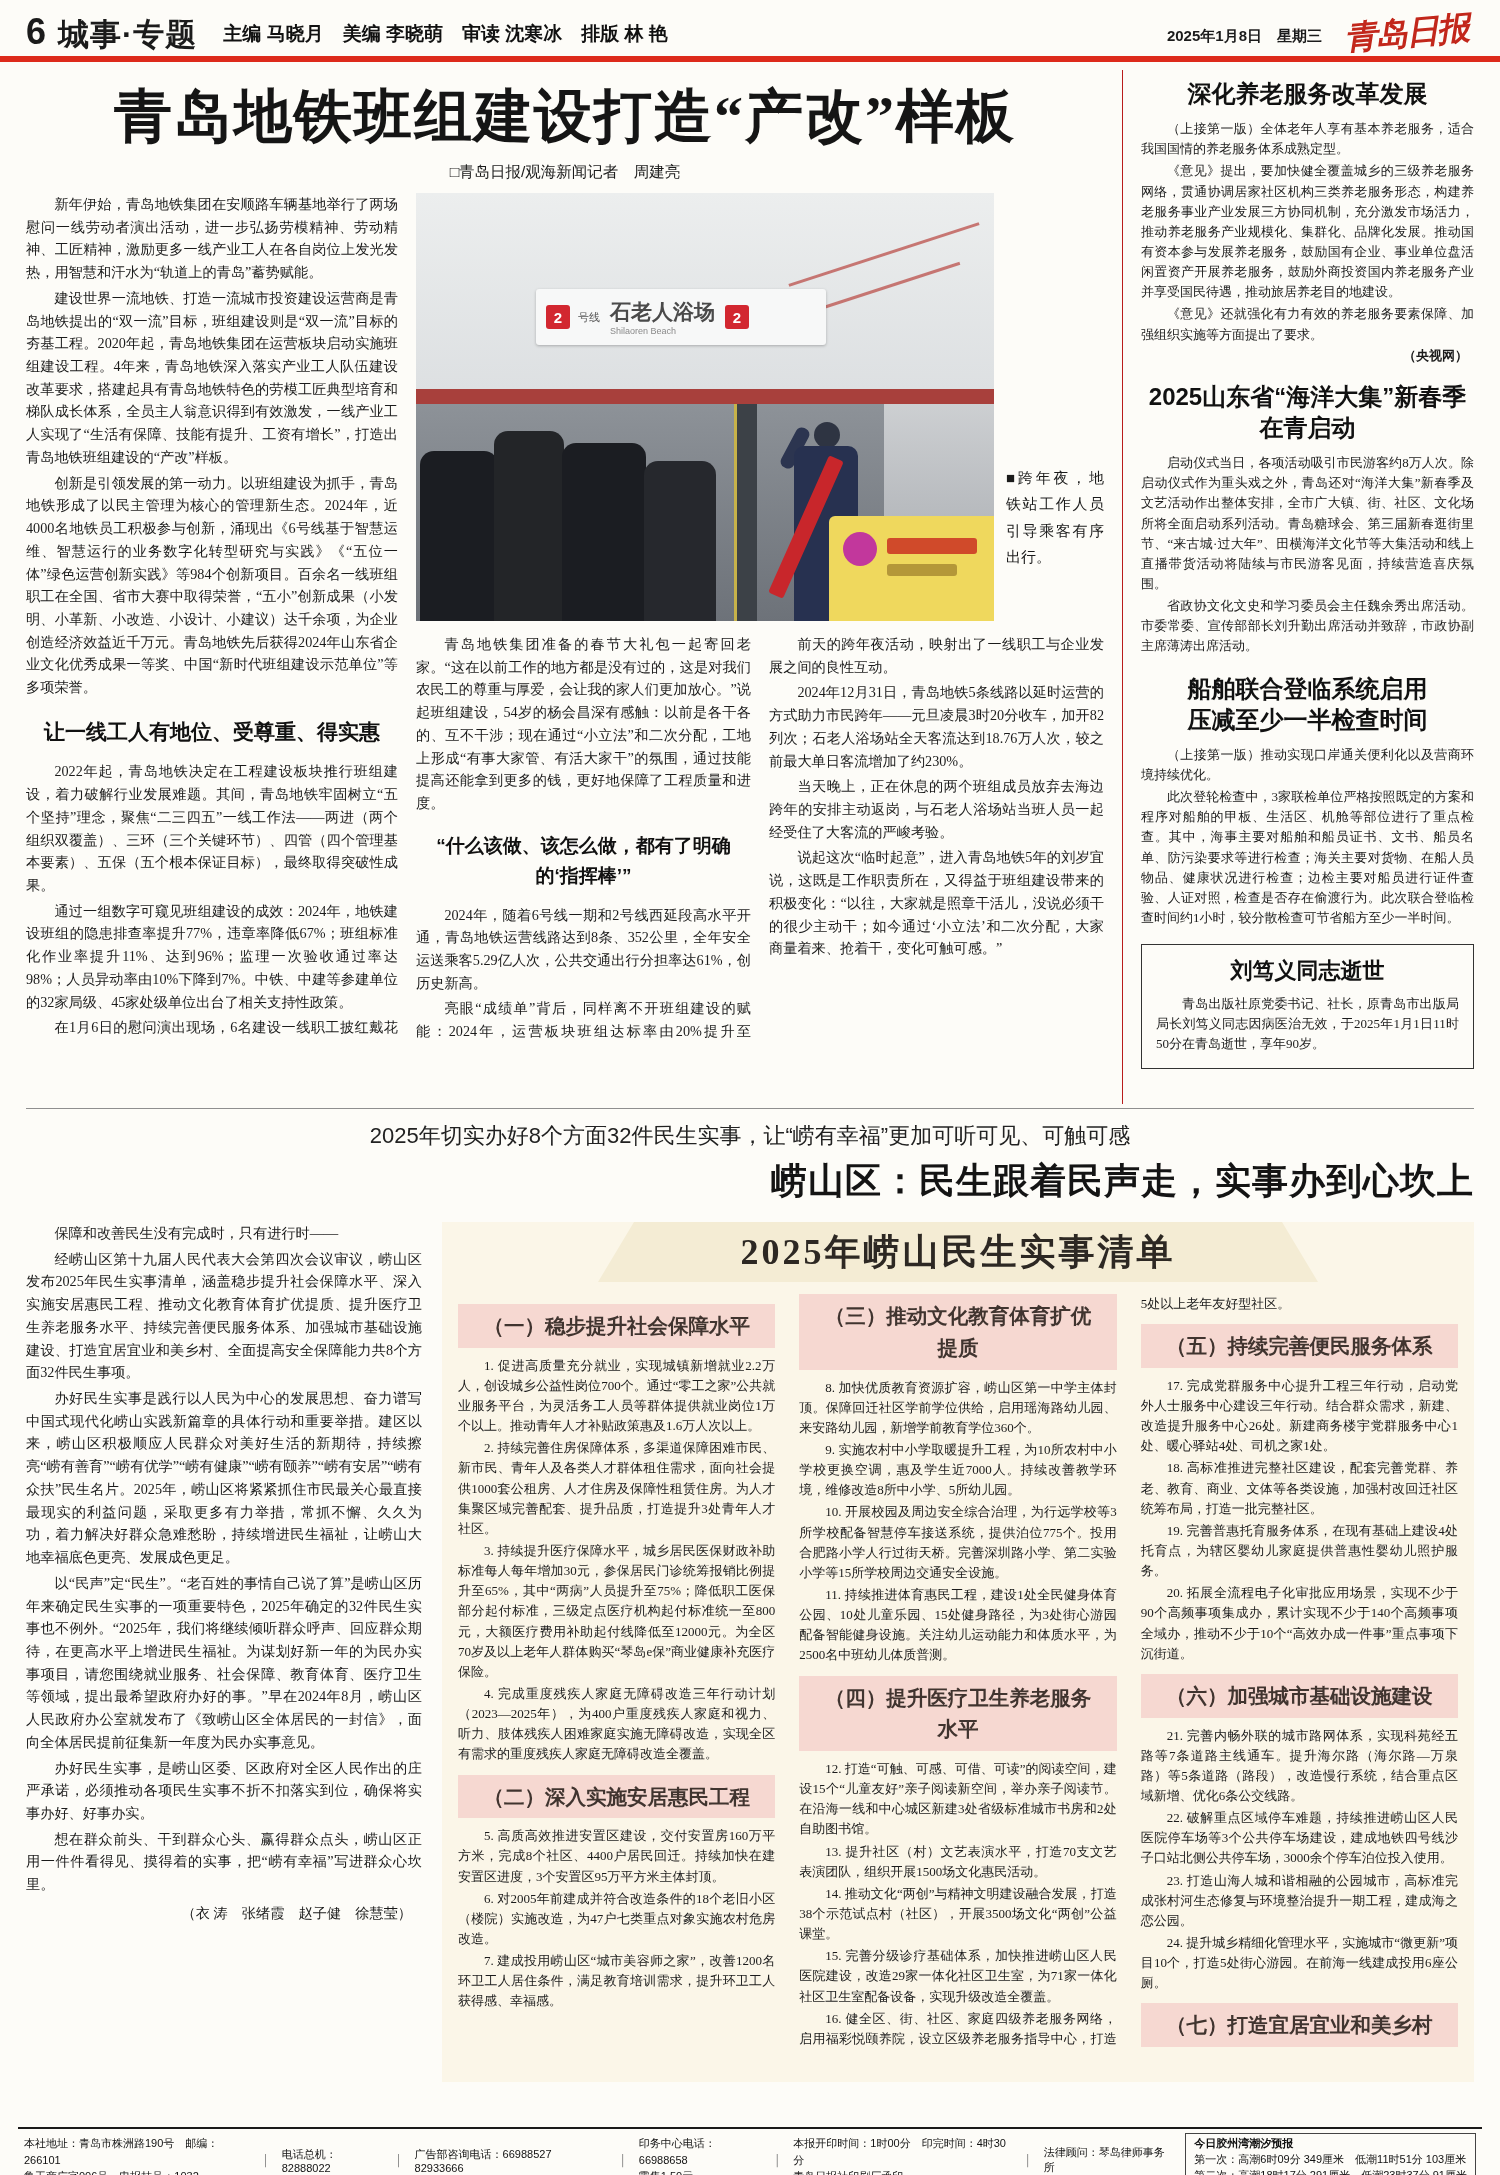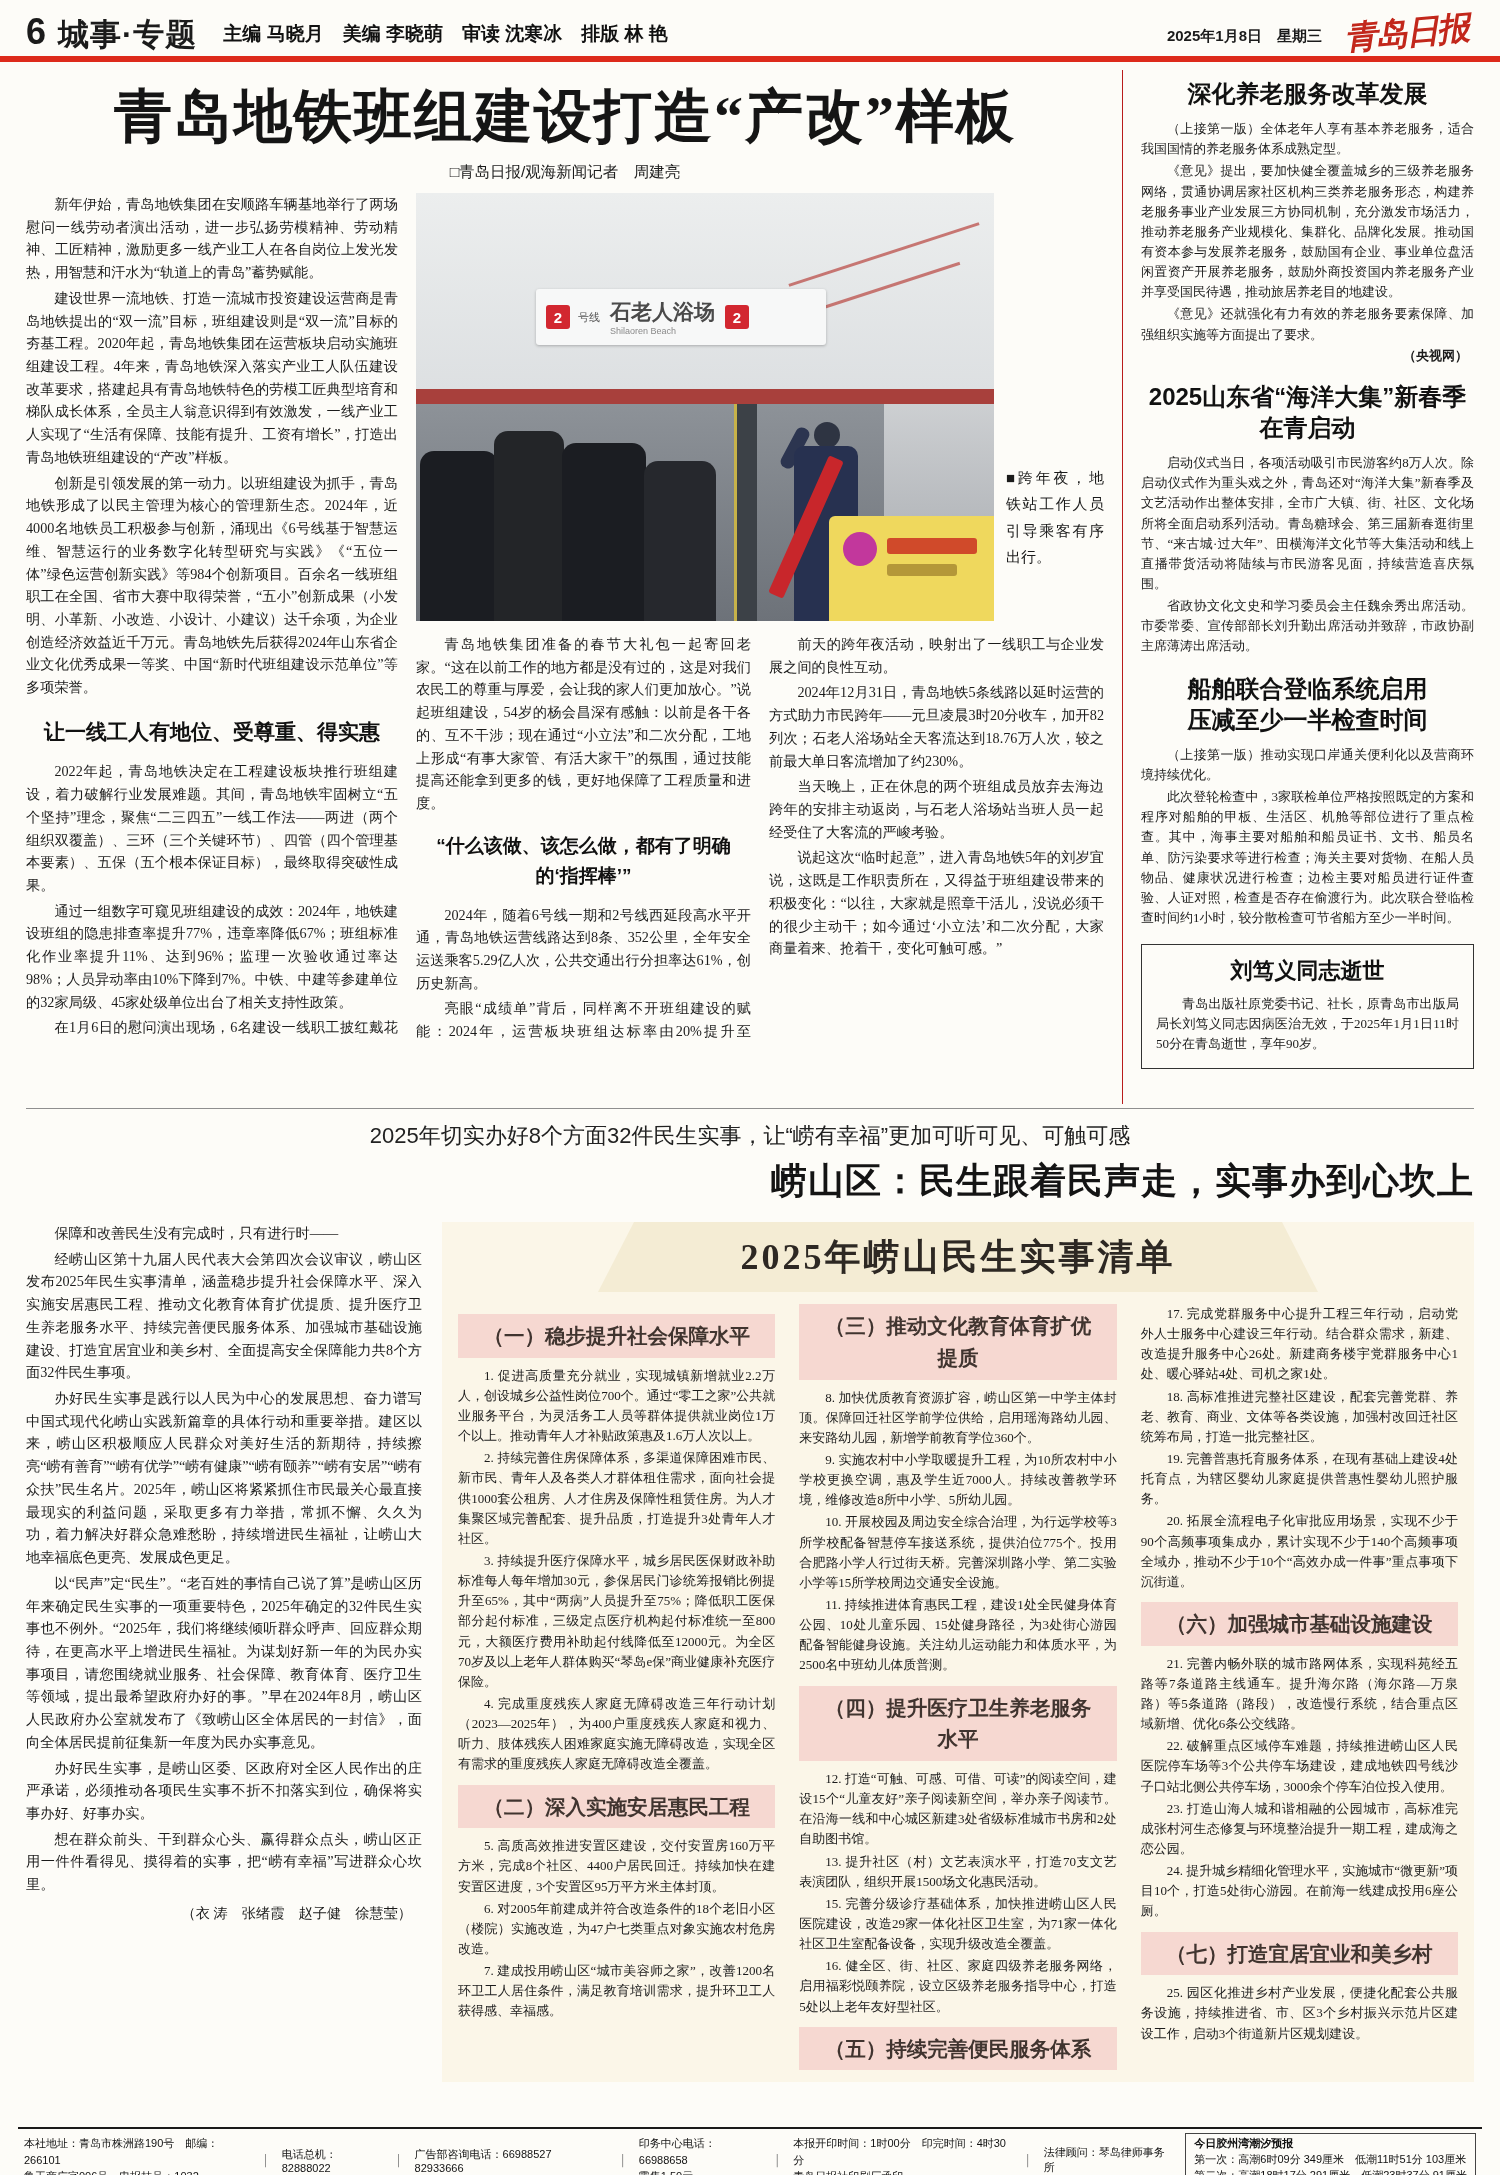--- a/index.html
+++ b/index.html
@@ -76,21 +76,21 @@
   
   .mid-rule{border-top:1px solid #8f8f8f;margin:4px 26px 0;}
   .bottom{padding:12px 26px 0;height:1000px;overflow:hidden;}
   .b-kicker{text-align:center;font-family:"Liberation Sans",sans-serif;font-size:22px;color:#222;margin-bottom:4px;}
   .b-headline{text-align:right;font-size:36px;font-weight:900;letter-spacing:1px;margin:6px 0 16px;color:#141414;}
   .b-grid{display:flex;gap:20px;height:860px;overflow:hidden;}
   .b-left{width:396px;flex:none;font-size:14.2px;line-height:1.6;text-align:justify;overflow:hidden;}
   .authors{text-align:right;padding-right:10px;margin-top:6px;font-size:14.2px;}
   .b-panel{flex:1;background:#fbf6e8;padding:0 16px 12px;overflow:hidden;}
   .panel-banner{width:720px;margin:0 auto;background:#f4ecd4;clip-path:polygon(5% 0,95% 0,100% 100%,0 100%);
-                height:70px;display:flex;align-items:center;justify-content:center;
+                height:60px;display:flex;align-items:center;justify-content:center;
                 font-size:36px;font-weight:900;color:#2d2823;letter-spacing:3px;}
   .panel-cols{column-count:3;column-gap:24px;margin-top:12px;font-size:13px;line-height:1.55;text-align:justify;height:768px;overflow:hidden;}
   .sec-header{background:#f6d8d1;color:#40342f;font-family:"Liberation Sans",sans-serif;font-weight:bold;
               font-size:20.5px;text-align:center;padding:6px 16px;margin:10px 0 8px;break-inside:avoid;}
   .panel-cols .para{margin:0 0 2px;}
 
   
   .footer{margin:6px 18px 0;border-top:2px solid #1a1a1a;border-bottom:1px solid #1a1a1a;
           padding:5px 6px;display:flex;gap:12px;align-items:center;
           font-family:"Liberation Sans",sans-serif;font-size:11px;color:#111;height:52px;}
@@ -283,20 +283,21 @@
                 <p class="para">9. 实施农村中小学取暖提升工程，为10所农村中小学校更换空调，惠及学生近7000人。持续改善教学环境，维修改造8所中小学、5所幼儿园。</p>
                 <p class="para">10. 开展校园及周边安全综合治理，为行远学校等3所学校配备智慧停车接送系统，提供泊位775个。投用合肥路小学人行过街天桥。完善深圳路小学、第二实验小学等15所学校周边交通安全设施。</p>
                 <p class="para">11. 持续推进体育惠民工程，建设1处全民健身体育公园、10处儿童乐园、15处健身路径，为3处街心游园配备智能健身设施。关注幼儿运动能力和体质水平，为2500名中班幼儿体质普测。</p>
               </div>
           </div>
           <div class="sec">
             <div class="sec-header">（四）提升医疗卫生养老服务水平</div>
             <div>
                 <p class="para">12. 打造“可触、可感、可借、可读”的阅读空间，建设15个“儿童友好”亲子阅读新空间，举办亲子阅读节。在沿海一线和中心城区新建3处省级标准城市书房和2处自助图书馆。</p>
                 <p class="para">13. 提升社区（村）文艺表演水平，打造70支文艺表演团队，组织开展1500场文化惠民活动。</p>
+                <p class="para">14. 推动文化“两创”与精神文明建设融合发展，打造38个示范试点村（社区），开展3500场文化“两创”公益课堂。</p>
                 <p class="para">15. 完善分级诊疗基础体系，加快推进崂山区人民医院建设，改造29家一体化社区卫生室，为71家一体化社区卫生室配备设备，实现升级改造全覆盖。</p>
                 <p class="para">16. 健全区、街、社区、家庭四级养老服务网络，启用福彩悦颐养院，设立区级养老服务指导中心，打造5处以上老年友好型社区。</p>
               </div>
           </div>
           <div class="sec">
             <div class="sec-header">（五）持续完善便民服务体系</div>
             <div>
                 <p class="para">17. 完成党群服务中心提升工程三年行动，启动党外人士服务中心建设三年行动。结合群众需求，新建、改造提升服务中心26处。新建商务楼宇党群服务中心1处、暖心驿站4处、司机之家1处。</p>
                 <p class="para">18. 高标准推进完整社区建设，配套完善党群、养老、教育、商业、文体等各类设施，加强村改回迁社区统筹布局，打造一批完整社区。</p>
                 <p class="para">19. 完善普惠托育服务体系，在现有基础上建设4处托育点，为辖区婴幼儿家庭提供普惠性婴幼儿照护服务。</p>

